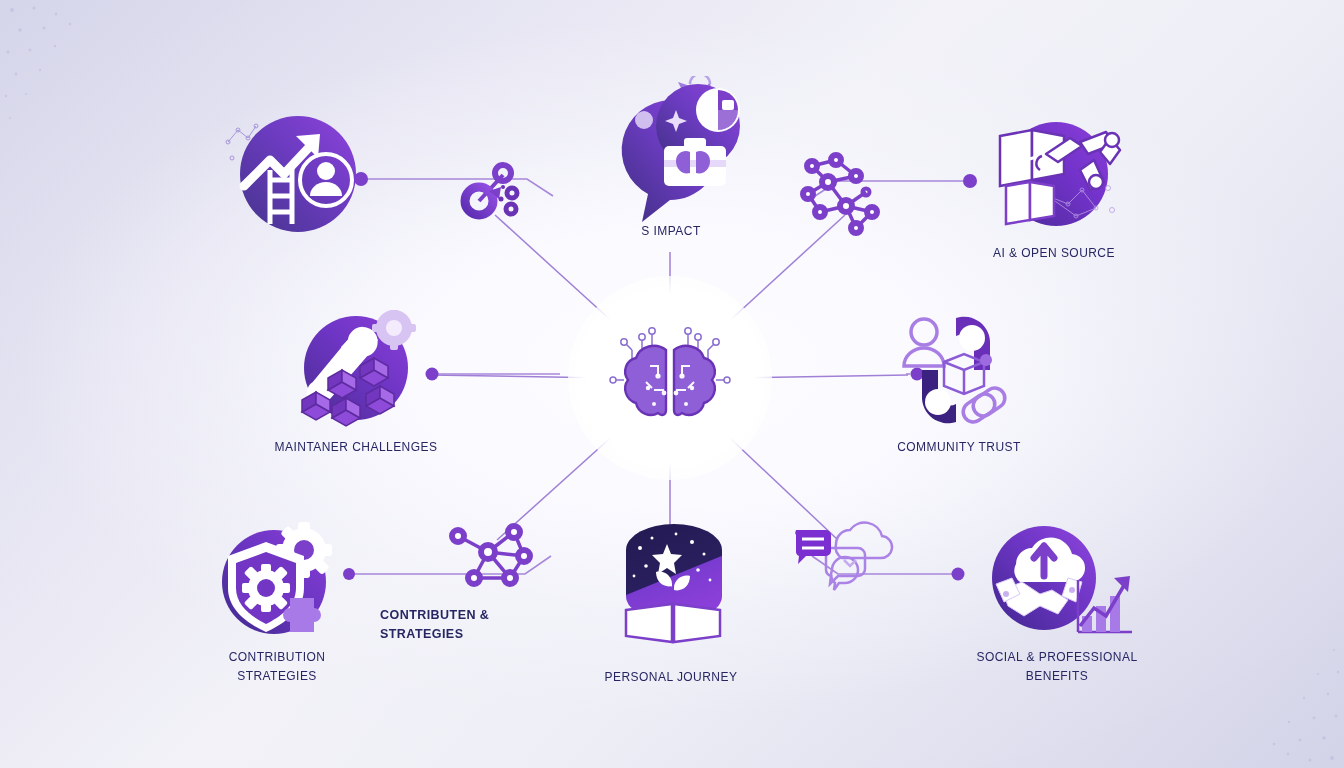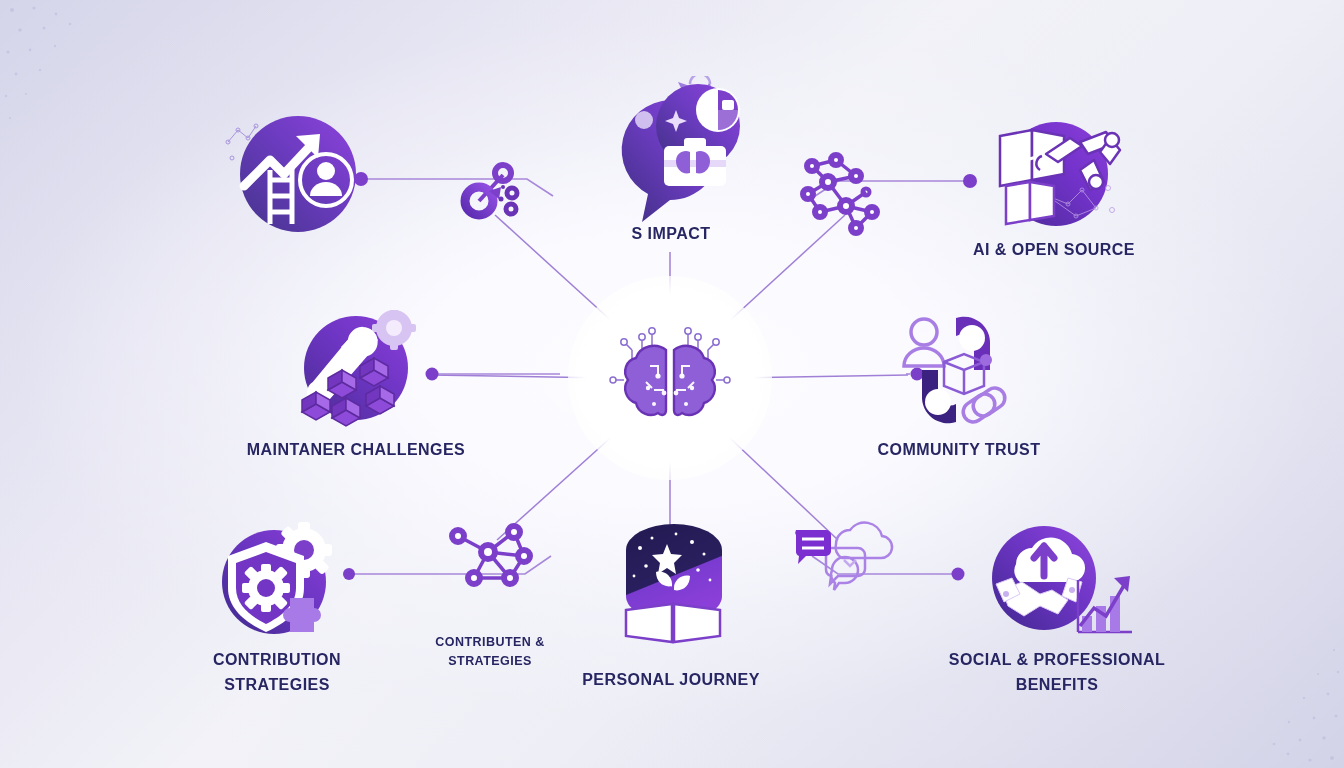--- a/index.html
+++ b/index.html
@@ -12,29 +12,29 @@
   #stage{
     position:absolute; inset:0; width:1344px; height:768px;
     background:
       radial-gradient(ellipse 62% 58% at 50% 48%, #fdfdff 0%, #fafaff 30%, rgba(245,245,252,0.55) 55%, rgba(238,238,248,0.1) 78%, rgba(238,238,248,0) 100%),
       linear-gradient(135deg, #d5d5ea 0%, #e4e3f1 22%, #f2f2f8 45%, #eeeef6 62%, #e0e0ef 82%, #d3d3e8 100%);
   }
   #edges{ position:absolute; inset:0; width:1344px; height:768px; }
   .node{ position:absolute; }
   .lbl{
     position:absolute; left:50%; transform:translateX(-50%);
-    text-align:center; color:#272663; font-weight:bold;
-    font-size:16px; letter-spacing:0.45px; line-height:1.55;
+    text-align:center; color:#272663; font-weight:normal;
+    font-size:12px; letter-spacing:0.45px; line-height:1.55;
     white-space:pre-line; text-transform:uppercase;
     font-family:"Liberation Sans", sans-serif;
   }
   .sublbl{
-    position:absolute; text-align:center; color:#272663; font-weight:bold;
+    position:absolute; text-align:left; color:#272663; font-weight:bold;
     font-size:12.5px; letter-spacing:0.45px; line-height:1.55; white-space:pre-line;
-    transform:translateX(-50%); text-transform:uppercase;margin-top:27px;
+    transform:translateX(-50%); text-transform:uppercase;
   }
   .glowdisc{
     position:absolute; border-radius:50%;
     background:radial-gradient(circle at 50% 50%, #ffffff 0%, #ffffff 58%, rgba(255,255,255,0.72) 72%, rgba(255,255,255,0) 100%);
   }
   .dotfield{ position:absolute; opacity:.5; }
 </style>
 </head>
 <body>
 
@@ -264,21 +264,21 @@
       <g fill="#ffffff" stroke="#6a33b5" stroke-width="2.5" stroke-linejoin="round">
         <path d="M62,42 L86,26 L98,34 L74,50 Z"></path>
         <path d="M96,30 L122,20 L130,32 L104,42 Z"></path>
         <path d="M126,26 L136,38 L126,52 L116,40 Z"></path>
         <path d="M110,48 L120,70 L106,78 L96,58 Z"></path>
       </g>
       <circle cx="128" cy="28" r="7" fill="#ffffff" stroke="#6a33b5" stroke-width="2.5"></circle>
       <circle cx="112" cy="70" r="7" fill="#ffffff" stroke="#6a33b5" stroke-width="2.5"></circle>
       <path d="M58,44 c-6,2 -8,10 -2,14" stroke="#6a33b5" stroke-width="2.5" fill="none"></path>
     </svg>
-    <div class="lbl" style="top:126px; width:240px;">AI &amp; OPEN SOURCE</div>
+    <div class="lbl" style="top:132px; width:240px;">AI &amp; OPEN SOURCE</div>
   </div>
 
   <div class="node" style="left:286px; top:310px; width:140px; height:160px;">
     <svg width="150" height="126" viewBox="0 0 150 126" style="position:absolute;left:0;top:0;">
       <defs>
           <linearGradient id="g4" x1="0" y1="1" x2="1" y2="0">
         <stop offset="0%" stop-color="#4a2d94"></stop>
             <stop offset="55%" stop-color="#6e35c4"></stop>
             <stop offset="100%" stop-color="#8b3fd9"></stop>
           </linearGradient>

